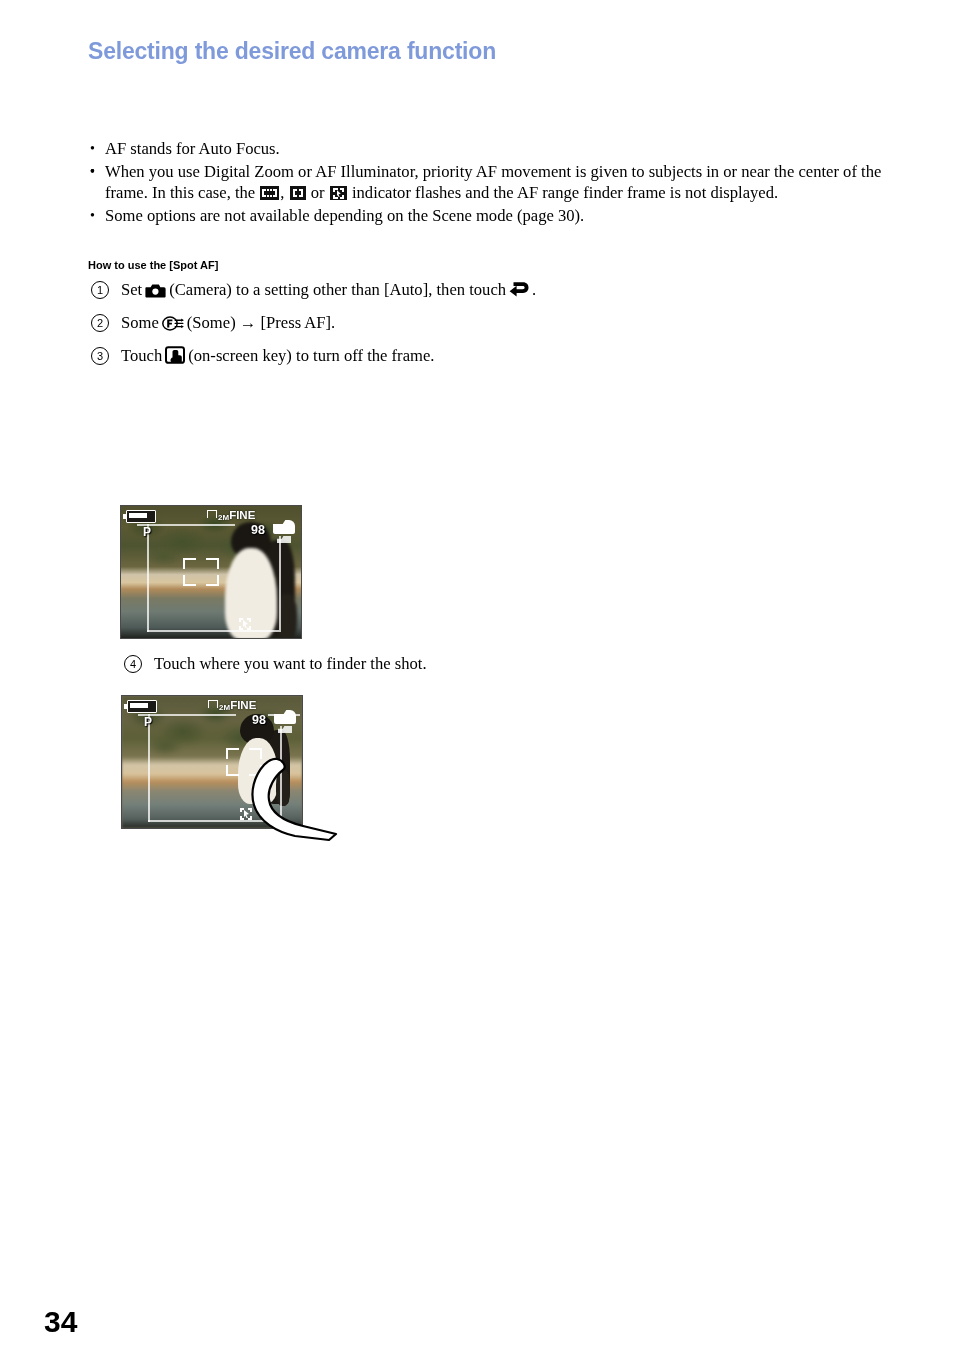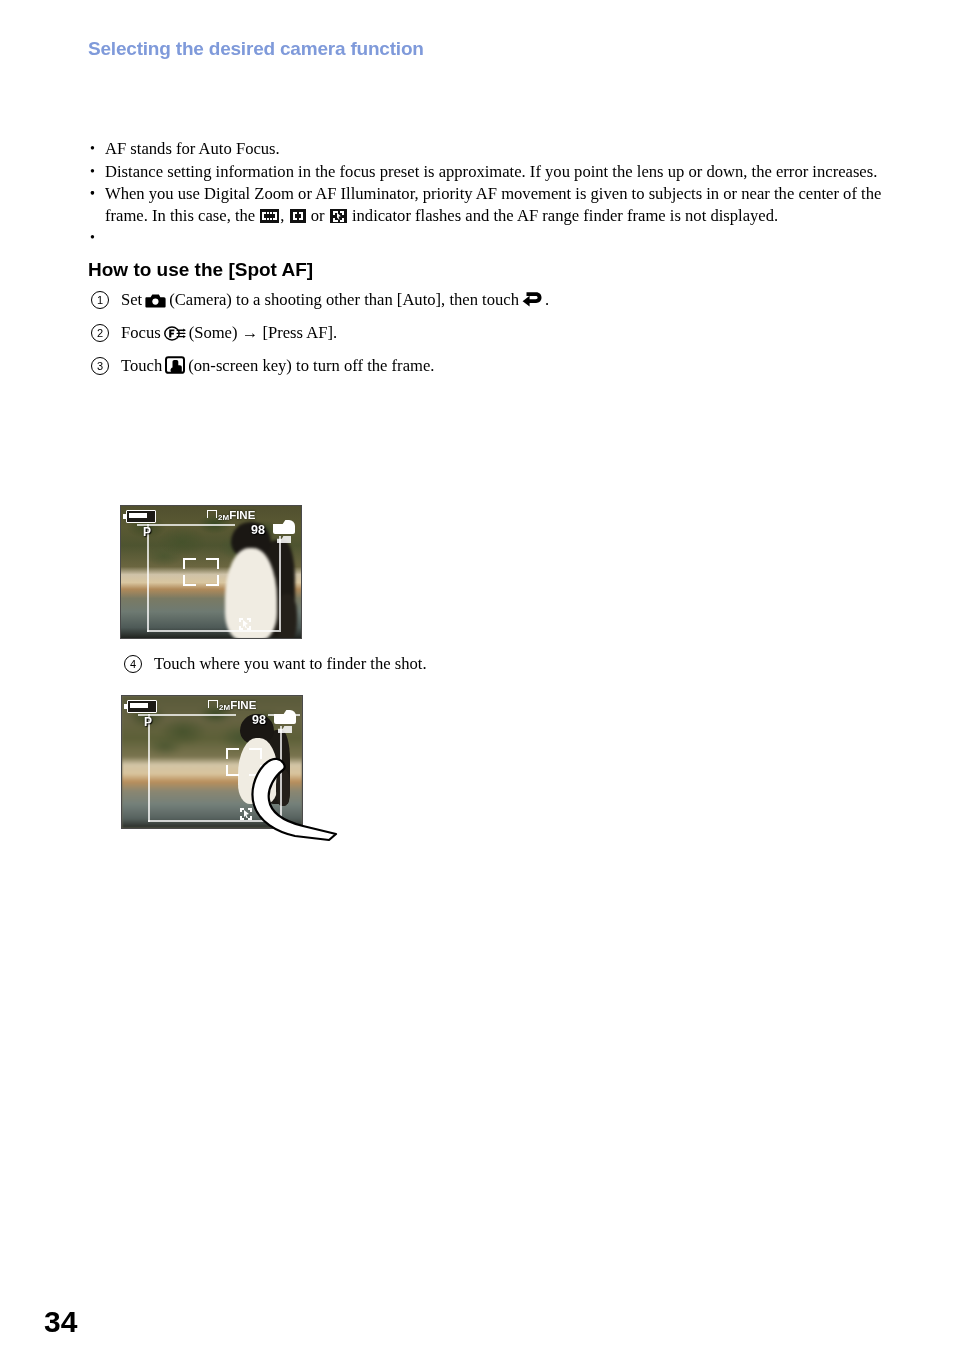--- a/index.html
+++ b/index.html
@@ -16,21 +16,21 @@
     overflow: hidden;
   }
 
   
   .page-header {
     position: absolute;
     left: 88px;
     top: 38px;
     font-family: "Liberation Sans", sans-serif;
     font-weight: bold;
-    font-size: 19px;
+    font-size: 23px;
     letter-spacing: -0.2px;
     color: #7f9ada;
     white-space: nowrap;
   }
 
   
   .content {
     position: absolute;
     left: 88px;
     top: 138px;
@@ -103,21 +103,21 @@
   .chip-spot i.b6 { left: 3px; top: 11px; width: 5px; height: 2px; }
   .chip-spot i.b7 { left: 12px; top: 9px; width: 2px; height: 4px; }
   .chip-spot i.b8 { left: 10px; top: 11px;width: 4px; height: 2px; }
   .chip-spot i.f  { left: 7px; top: 4px;  width: 4px; height: 7px;
                     clip-path: polygon(0 0, 100% 55%, 45% 62%, 70% 100%, 45% 100%, 25% 72%, 0 92%); }
 
   
   .subhead {
     font-family: "Liberation Sans", sans-serif;
     font-weight: bold;
-    font-size: 19px;
+    font-size: 11px;
     margin-top: 33px;
     margin-bottom: 8px;
   }
 
   
   .steps { margin: 0; padding: 0; list-style: none; }
   .steps > li {
     position: relative;
     padding-left: 33px;
     font-size: 16.6px;
@@ -385,55 +385,55 @@
 
   <ul class="bullets">
 
     <li>
       <span class="bullet-dot">•</span>
       <span>AF stands for Auto Focus.</span>
     </li>
 
     <li>
       <span class="bullet-dot">•</span>
-      <span>Distance setting information in the focus preset is approximate. If you point the lens up or down, the error increases.</span>
     </li>
 
     <li>
       <span class="bullet-dot">•</span>
     </li>
 
     <li>
       <span class="bullet-dot">•</span><span>When you use Digital Zoom or AF Illuminator, priority AF movement is given to subjects in or near the center of the frame. In this case, the </span><span class="chip chip-multi"><i class="l"></i><i class="l2"></i><i class="l3"></i><i class="r"></i><i class="r2"></i><i class="r3"></i><i class="d1"></i><i class="d2"></i><i class="d3"></i><i class="d4"></i></span><span>, </span><span class="chip chip-center"><i class="l"></i><i class="l2"></i><i class="l3"></i><i class="r"></i><i class="r2"></i><i class="r3"></i></span><span> or </span><span class="chip chip-spot"><i class="b1"></i><i class="b2"></i><i class="b3"></i><i class="b4"></i><i class="b5"></i><i class="b6"></i><i class="b7"></i><i class="b8"></i><i class="f"></i></span><span> indicator flashes and the AF range finder frame is not displayed.</span>
     </li>
 
     <li>
       <span class="bullet-dot">•</span>
+      <span>Some options are not available depending on the Scene mode (page 30).</span>
     </li>
   </ul>
 
   <div class="subhead">How to use the [Spot AF]</div>
 
   <ol class="steps">
 
     <li>
       <span class="circnum">1</span><span>Set</span><span class="ico">
         <svg width="21" height="15" viewBox="0 0 21 15" aria-hidden="true">
           <path d="M1 4.2h4.6L7.3 1.6h6.6l1.4 2.6H19a1.6 1.6 0 0 1 1.6 1.6v7.6a1 1 0 0 1-1 1H1.4a1 1 0 0 1-1-1V5.3A1.1 1.1 0 0 1 1 4.2z" fill="#000"></path>
           <circle cx="10.4" cy="8.6" r="3.1" fill="#fff"></circle>
         </svg>
-      </span><span>(Camera) to a shooting other than [Auto], then touch</span><span class="ico">
+      </span><span>(Camera) to a setting other than [Auto], then touch</span><span class="ico">
         <svg width="20" height="17" viewBox="0 0 20 17" aria-hidden="true">
           <path d="M4.5 1.2h9.6c3.4 0 5.4 2.3 5.4 5.4 0 3.2-2.1 5.4-5.4 5.4H7.6v3.6L0.6 10.2 7.6 4.8v3.5h6.1c1.2 0 1.9-.7 1.9-1.7 0-1-.7-1.7-1.9-1.7H4.5z" fill="#000"></path>
         </svg>
       </span><span>.</span>
     </li>
 
     <li>
-      <span class="circnum">2</span><span>Focus</span><span class="ico">
+      <span class="circnum">2</span><span>Some</span><span class="ico">
         <svg width="22" height="15" viewBox="0 0 22 15" aria-hidden="true">
           <ellipse cx="8" cy="7.5" rx="7.2" ry="6.4" fill="none" stroke="#000" stroke-width="1.5"></ellipse>
           <path d="M5.2 3.6h5.2v1.7H7.3v1.4h2.6v1.7H7.3v3.1H5.2z" fill="#000"></path>
           <path d="M13.2 4.2h7.6M13.2 7.4h7.6M13.2 10.6h7.6" stroke="#000" stroke-width="1.4" stroke-linecap="round"></path>
           <path d="M19.2 2.6l2.2 1.6-2.2 1.6z" fill="#000"></path>
           <path d="M19.2 9.0l2.2 1.6-2.2 1.6z" fill="#000"></path>
         </svg>
       </span><span>(Some)</span>
       <span>→</span>
       <span>[Press AF].</span>

